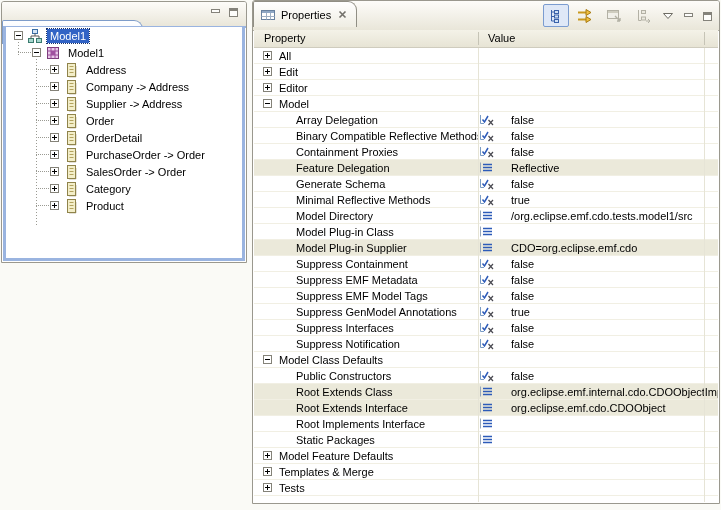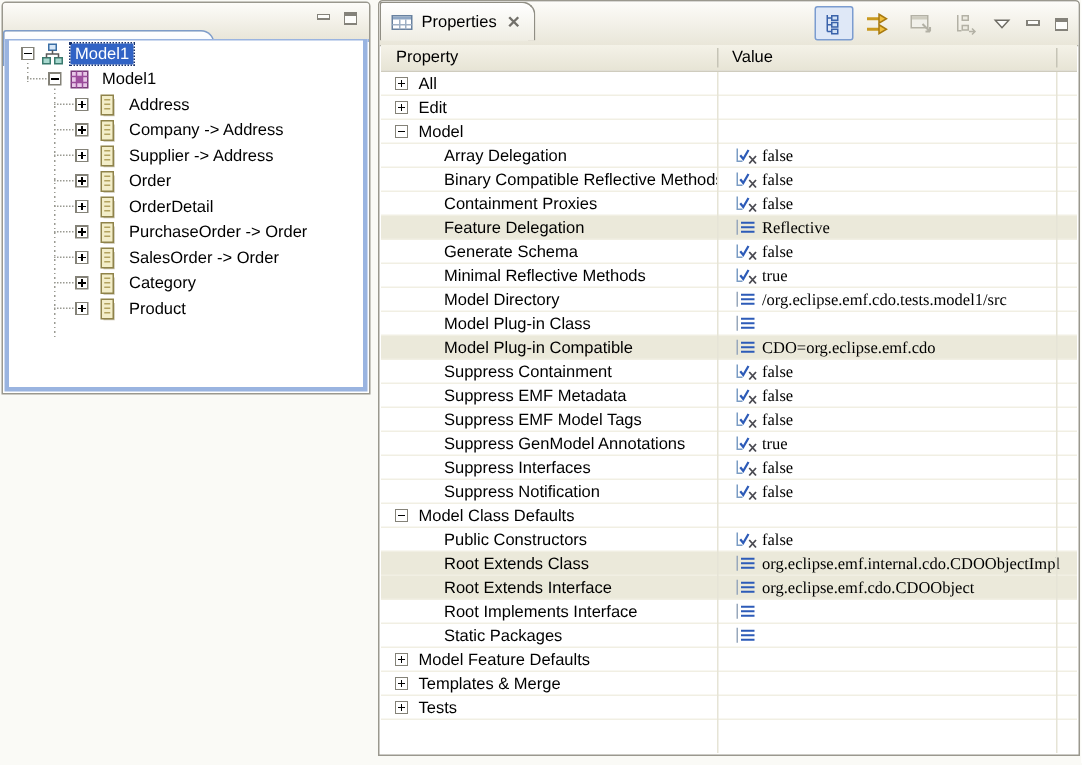--- a/index.html
+++ b/index.html
@@ -60,21 +60,21 @@
         background:linear-gradient(#f4f2e8,#e7e4d5);border-bottom:1px solid #cfccbe;}
   .hcol{position:absolute;top:2px;}
   .hprop{left:10px;}
   .hval{left:234px;}
   .hdiv{position:absolute;top:2px;bottom:2px;width:1px;background:#c6c4b6;}
   .pbody{position:absolute;left:1px;right:1px;top:47px;bottom:1px;background:#fff;overflow:hidden;}
   .prow{height:16px;box-sizing:border-box;display:flex;align-items:center;
         border-bottom:1px solid #f1efe3;background:#fff;cursor:default;}
   .prow.hl{background:#ebe9da;}
   .cprop{flex:0 0 224px;width:224px;display:flex;align-items:center;overflow:hidden;white-space:nowrap;}
-  .cval{flex:1;display:flex;align-items:center;overflow:hidden;white-space:nowrap;padding-left:12px;gap:2px;font-family:Liberation Serif, serif;}
+  .cval{flex:1;display:flex;align-items:center;overflow:hidden;white-space:nowrap;padding-left:1px;gap:16px;}
   .cat .cprop .expb{margin-left:9px;margin-right:7px;}
   .leaf .cprop .plabel{margin-left:42px;}
   .vicon{display:inline-flex;flex:0 0 auto;}
   .coldiv{position:absolute;top:0;bottom:0;width:1px;background:#e6e4d6;}
 </style>
 </head>
 <body>
 
 <div class="stage">
 
@@ -403,20 +403,33 @@
               <span class="plabel">Edit</span>
             </span>
             <span class="cval"></span>
           </div>
           <div class="prow cat">
             <span class="cprop">
               <span class="expb">
                 <svg width="9" height="9" viewBox="0 0 9 9" shape-rendering="crispEdges">
                   <rect x="0.5" y="0.5" width="8" height="8" fill="#fff" stroke="#848278"></rect>
                   <line x1="2" y1="4.5" x2="7" y2="4.5" stroke="#000"></line>
+                  <line x1="4.5" y1="2" x2="4.5" y2="7" stroke="#000"></line>
+                </svg>
+              </span>
+              <span class="plabel">Editor</span>
+            </span>
+            <span class="cval"></span>
+          </div>
+          <div class="prow cat">
+            <span class="cprop">
+              <span class="expb">
+                <svg width="9" height="9" viewBox="0 0 9 9" shape-rendering="crispEdges">
+                  <rect x="0.5" y="0.5" width="8" height="8" fill="#fff" stroke="#848278"></rect>
+                  <line x1="2" y1="4.5" x2="7" y2="4.5" stroke="#000"></line>
                 </svg>
               </span>
               <span class="plabel">Model</span>
             </span>
             <span class="cval"></span>
           </div>
           <div class="prow leaf">
             <span class="cprop">
               <span class="plabel">Array Delegation</span>
             </span>
@@ -528,21 +541,21 @@
                 <svg width="16" height="13" viewBox="0 0 16 13">
                   <path d="M1.5 1.5 V11.5" stroke="#98a8bc"></path>
                   <path d="M4 3.5 H13 M4 6.5 H13 M4 9.5 H13" stroke="#2d5bb8" stroke-width="1.3"></path>
                 </svg>
               </span>
               <span></span>
             </span>
           </div>
           <div class="prow leaf hl">
             <span class="cprop">
-              <span class="plabel">Model Plug-in Compatible</span>
+              <span class="plabel">Model Plug-in Supplier</span>
             </span>
             <span class="cval">
               <span class="vicon">
                 <svg width="16" height="13" viewBox="0 0 16 13">
                   <path d="M1.5 1.5 V11.5" stroke="#98a8bc"></path>
                   <path d="M4 3.5 H13 M4 6.5 H13 M4 9.5 H13" stroke="#2d5bb8" stroke-width="1.3"></path>
                 </svg>
               </span>
               <span>CDO=org.eclipse.emf.cdo</span>
             </span>

